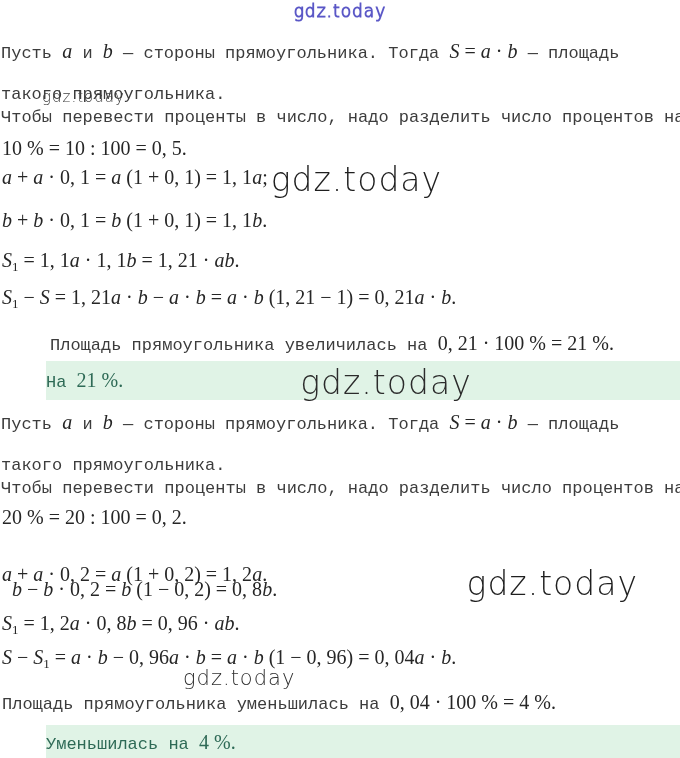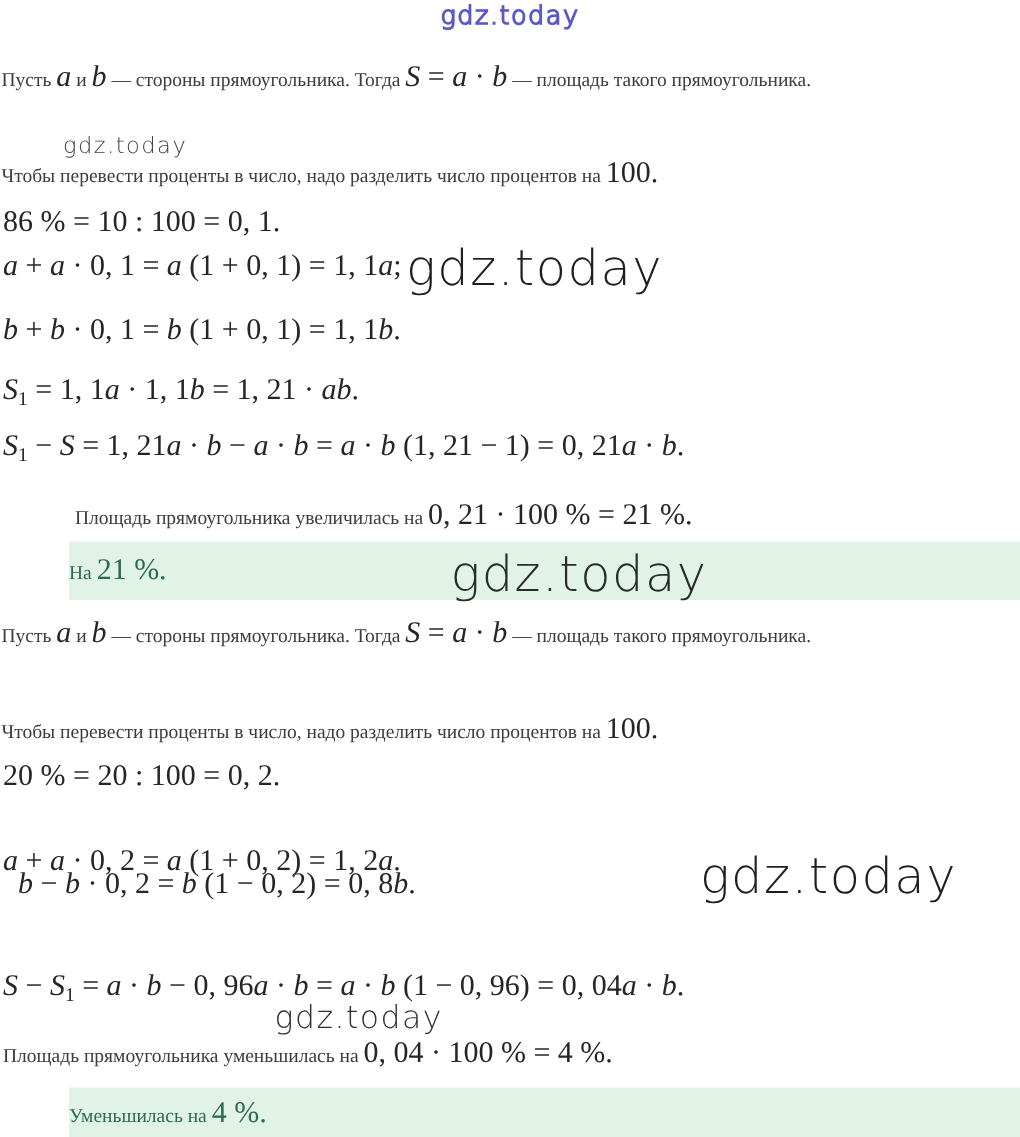--- a/index.html
+++ b/index.html
@@ -4,21 +4,21 @@
 <style>
   html,body{margin:0;padding:0;background:#ffffff;}
   #page{
     position:relative;width:680px;height:758px;background:#ffffff;
     overflow:hidden;font-family:"Liberation Sans","DejaVu Sans",sans-serif;
   }
   .block{position:absolute;white-space:normal;}
   .line{white-space:nowrap;line-height:24px;}
   .para{line-height:40px;}
   
-  .seg-t{font-family:Liberation Serif, serif;font-size:13px;color:#3c3c3c;}
+  .seg-t{font-family:Liberation Mono, monospace;font-size:17px;color:#3c3c3c;}
   .seg-r{font-family:"Liberation Serif","DejaVu Serif",serif;font-size:20px;color:#262626;}
   .seg-i{font-family:"Liberation Serif","DejaVu Serif",serif;font-style:italic;font-size:20px;color:#262626;}
   .seg-b{font-family:"Liberation Serif","DejaVu Serif",serif;font-size:13px;color:#262626;vertical-align:-4px;}
   
   .band{background:#e0f3e6;overflow:visible;margin-left:46px;}
   .band .seg-t{color:#2e6a56;}
   .band .seg-r{color:#2e6a56;}
   .band .seg-t,.band .seg-r{position:relative;z-index:2;}
   
   .wm{font-family:"DejaVu Sans","Liberation Sans",sans-serif;font-weight:200;letter-spacing:1px;}
@@ -30,29 +30,30 @@
   .wm-band{position:absolute;left:0;right:0;top:2px;text-align:center;font-size:33px;color:#2b2b2b;line-height:40px;z-index:1;}
 </style>
 </head>
 <body>
 
 <div id="page">
     <div class="block wm wm-top" style="top: 1px; left: 0px; right: 0px; text-align: center; width: 680px;">gdz.today</div>
     <div class="block para" style="top: 31px; left: 1px; width: 678px;"><span class="seg-t">Пусть </span><span class="seg-i">a</span><span class="seg-t"> и </span><span class="seg-i">b</span><span class="seg-t"> — стороны прямоугольника. Тогда </span><span class="seg-i">S</span><span class="seg-r"> = </span><span class="seg-i">a</span><span class="seg-r"> · </span><span class="seg-i">b</span><span class="seg-t"> — площадь такого прямоугольника.</span></div>
     <div class="block wm wm-graysmall" style="top: 88px; left: 42px;">gdz.today</div>
     <div class="block line" style="top: 103px; left: 1px;"><span class="seg-t">Чтобы перевести проценты в число, надо разделить число процентов на </span><span class="seg-r">100.</span></div>
-    <div class="block line" style="top: 136px; left: 2px;"><span class="seg-r">86 % = 10 : 100 = 0, 1.</span></div>
+    <div class="block line" style="top: 136px; left: 2px;"><span class="seg-r">10 % = 10 : 100 = 0, 5.</span></div>
     <div class="block line" style="top: 165px; left: 2px;"><span class="seg-i">a</span><span class="seg-r"> + </span><span class="seg-i">a</span><span class="seg-r"> · 0, 1 = </span><span class="seg-i">a</span><span class="seg-r"> (1 + 0, 1) = 1, 1</span><span class="seg-i">a</span><span class="seg-r">;</span><span class="wm wm-inline">gdz.today</span></div>
     <div class="block line" style="top: 208px; left: 2px;"><span class="seg-i">b</span><span class="seg-r"> + </span><span class="seg-i">b</span><span class="seg-r"> · 0, 1 = </span><span class="seg-i">b</span><span class="seg-r"> (1 + 0, 1) = 1, 1</span><span class="seg-i">b</span><span class="seg-r">.</span></div>
     <div class="block line" style="top: 248px; left: 2px;"><span class="seg-i">S</span><span class="seg-b">1</span><span class="seg-r"> = 1, 1</span><span class="seg-i">a</span><span class="seg-r"> · 1, 1</span><span class="seg-i">b</span><span class="seg-r"> = 1, 21 · </span><span class="seg-i">ab</span><span class="seg-r">.</span></div>
     <div class="block line" style="top: 285px; left: 2px;"><span class="seg-i">S</span><span class="seg-b">1</span><span class="seg-r"> − </span><span class="seg-i">S</span><span class="seg-r"> = 1, 21</span><span class="seg-i">a</span><span class="seg-r"> · </span><span class="seg-i">b</span><span class="seg-r"> − </span><span class="seg-i">a</span><span class="seg-r"> · </span><span class="seg-i">b</span><span class="seg-r"> = </span><span class="seg-i">a</span><span class="seg-r"> · </span><span class="seg-i">b</span><span class="seg-r"> (1, 21 − 1) = 0, 21</span><span class="seg-i">a</span><span class="seg-r"> · </span><span class="seg-i">b</span><span class="seg-r">.</span></div>
     <div class="block line" style="top: 331px; left: 2px; margin-left: 48px;"><span class="seg-t">Площадь прямоугольника увеличилась на </span><span class="seg-r">0, 21 · 100 % = 21 %.</span></div>
     <div class="block band" style="top: 361px; left: 0px; width: 680px; height: 39px; line-height: 39px;"><span class="seg-t">На </span><span class="seg-r">21 %.</span><span class="wm wm-band">gdz.today</span></div>
     <div class="block para" style="top: 402px; left: 1px; width: 678px;"><span class="seg-t">Пусть </span><span class="seg-i">a</span><span class="seg-t"> и </span><span class="seg-i">b</span><span class="seg-t"> — стороны прямоугольника. Тогда </span><span class="seg-i">S</span><span class="seg-r"> = </span><span class="seg-i">a</span><span class="seg-r"> · </span><span class="seg-i">b</span><span class="seg-t"> — площадь такого прямоугольника.</span></div>
     <div class="block line" style="top: 474px; left: 1px;"><span class="seg-t">Чтобы перевести проценты в число, надо разделить число процентов на </span><span class="seg-r">100.</span></div>
     <div class="block line" style="top: 505px; left: 2px;"><span class="seg-r">20 % = 20 : 100 = 0, 2.</span></div>
     <div class="block line" style="top: 562px; left: 2px;"><span class="seg-i">a</span><span class="seg-r"> + </span><span class="seg-i">a</span><span class="seg-r"> · 0, 2 = </span><span class="seg-i">a</span><span class="seg-r"> (1 + 0, 2) = 1, 2</span><span class="seg-i">a</span><span class="seg-r">.</span></div>
     <div class="block line" style="top: 577px; left: 12px; width: 676px;"><span class="seg-i">b</span><span class="seg-r"> − </span><span class="seg-i">b</span><span class="seg-r"> · 0, 2 = </span><span class="seg-i">b</span><span class="seg-r"> (1 − 0, 2) = 0, 8</span><span class="seg-i">b</span><span class="seg-r">.</span><span class="wm wm-right">gdz.today</span></div>
+    <div class="block line" style="top: 611px; left: 2px;"><span class="seg-i">S</span><span class="seg-b">1</span><span class="seg-r"> = 1, 2</span><span class="seg-i">a</span><span class="seg-r"> · 0, 8</span><span class="seg-i">b</span><span class="seg-r"> = 0, 96 · </span><span class="seg-i">ab</span><span class="seg-r">.</span></div>
     <div class="block line" style="top: 645px; left: 2px;"><span class="seg-i">S</span><span class="seg-r"> − </span><span class="seg-i">S</span><span class="seg-b">1</span><span class="seg-r"> = </span><span class="seg-i">a</span><span class="seg-r"> · </span><span class="seg-i">b</span><span class="seg-r"> − 0, 96</span><span class="seg-i">a</span><span class="seg-r"> · </span><span class="seg-i">b</span><span class="seg-r"> = </span><span class="seg-i">a</span><span class="seg-r"> · </span><span class="seg-i">b</span><span class="seg-r"> (1 − 0, 96) = 0, 04</span><span class="seg-i">a</span><span class="seg-r"> · </span><span class="seg-i">b</span><span class="seg-r">.</span></div>
     <div class="block wm wm-small" style="top: 666px; left: 183px;">gdz.today</div>
     <div class="block line" style="top: 690px; left: 2px;"><span class="seg-t">Площадь прямоугольника уменьшилась на </span><span class="seg-r">0, 04 · 100 % = 4 %.</span></div>
     <div class="block band" style="top: 725px; left: 0px; width: 680px; height: 35px; line-height: 35px;"><span class="seg-t">Уменьшилась на </span><span class="seg-r">4 %.</span></div>
   </div>
 
 </body></html>

